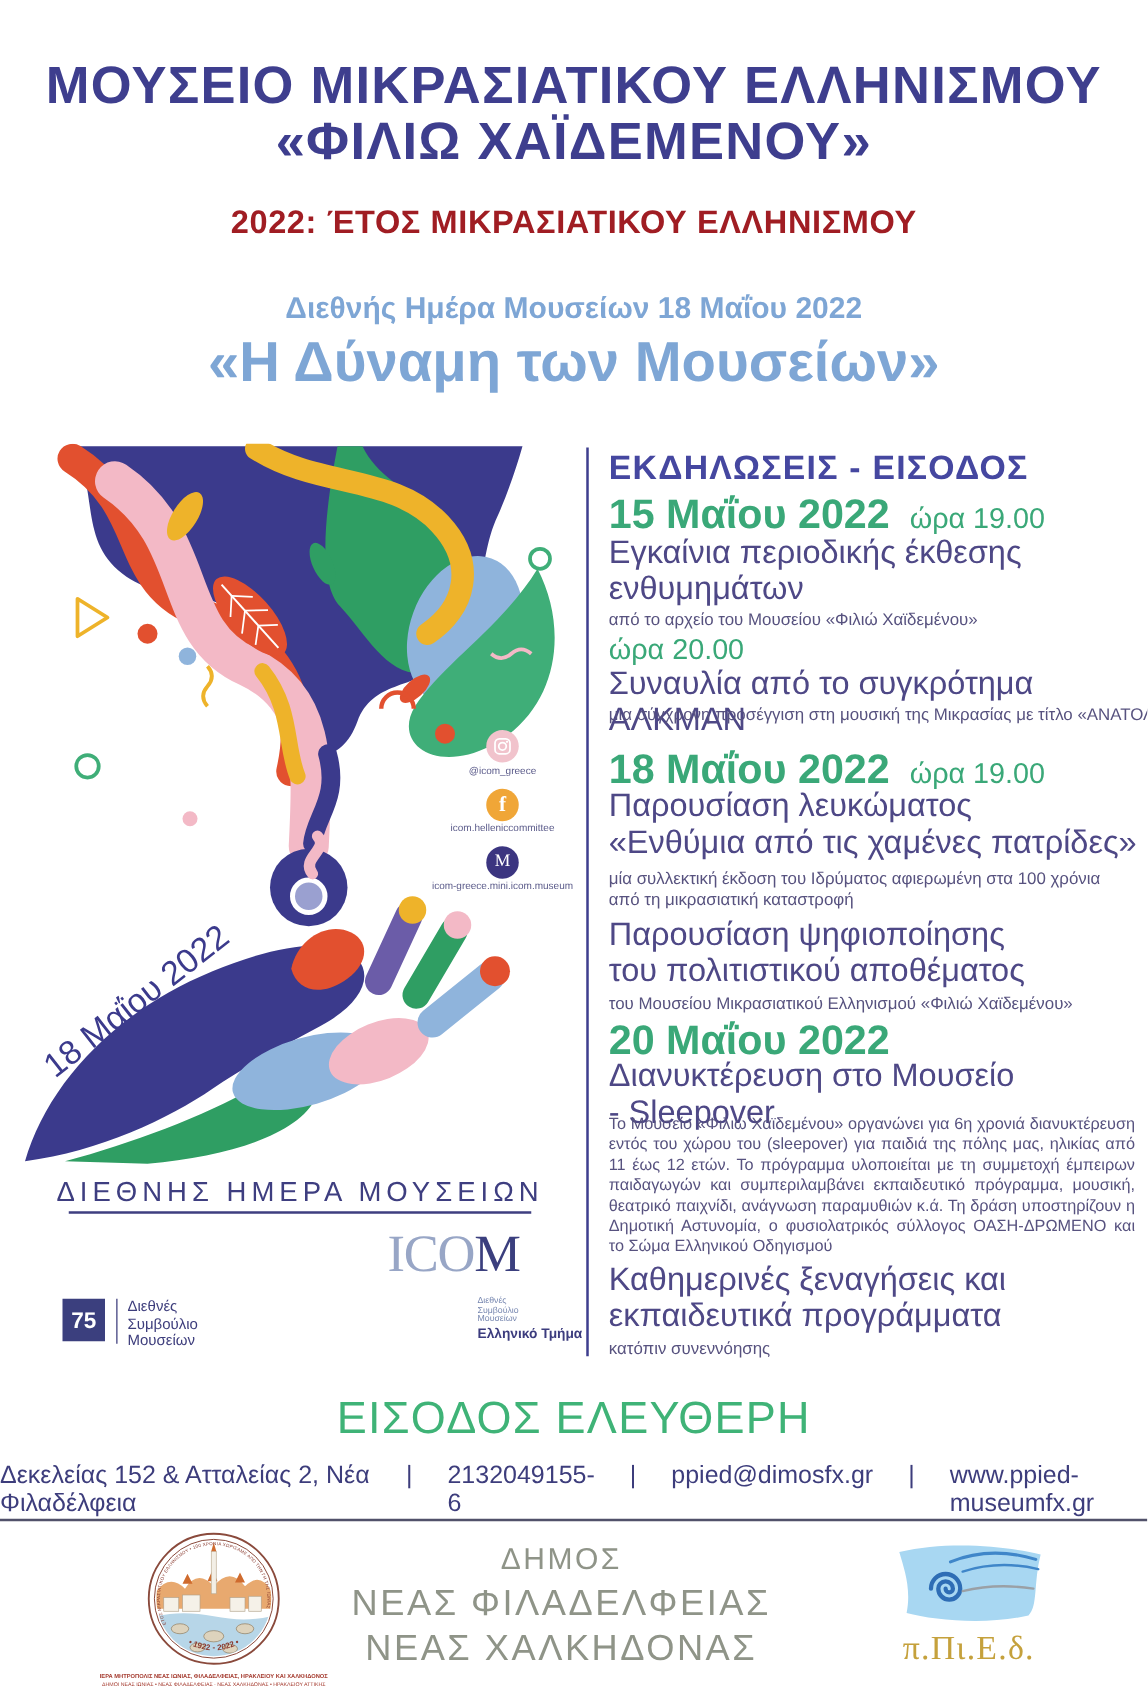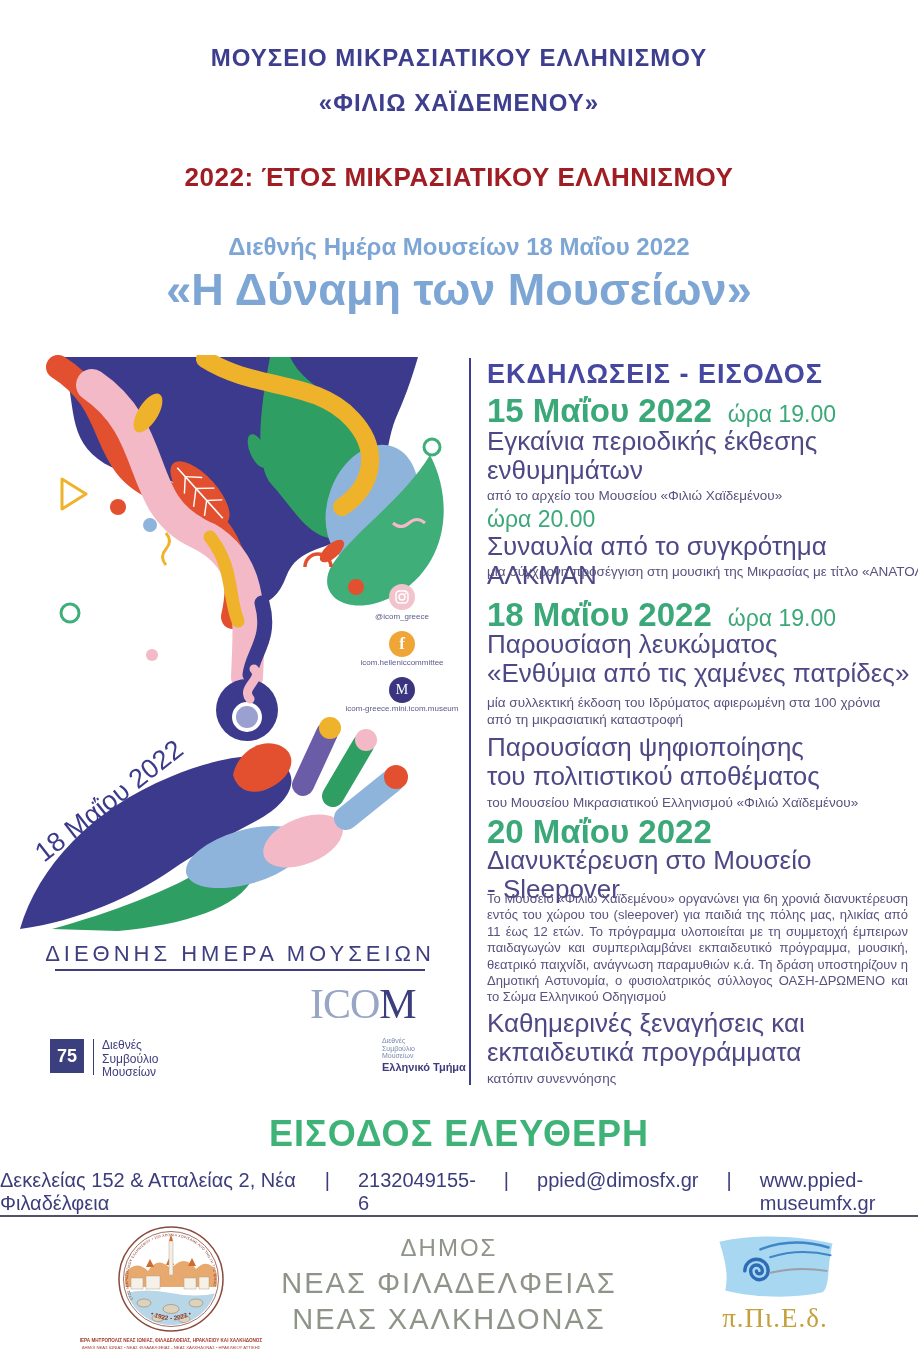--- a/index.html
+++ b/index.html
@@ -1,21 +1,21 @@
 <!DOCTYPE html>
 <html><head>
 <meta charset="utf-8">
 <style>
   html,body{margin:0;padding:0;background:#ffffff;font-family:"Liberation Sans",sans-serif;}
   .page{position:relative;width:918px;height:1353px;background:#fff;overflow:hidden;}
   .abs{position:absolute;}
   .ctr{left:0;width:918px;text-align:center;}
 
   
-  .museum-title{font-size:24px;font-weight:bold;color:#3e3e8e;letter-spacing:1px;}
+  .museum-title{font-size:42px;font-weight:bold;color:#3e3e8e;letter-spacing:1px;}
   .year-line{font-size:26px;font-weight:bold;color:#a01d23;letter-spacing:0.5px;}
   .imd-line{font-size:24px;font-weight:bold;color:#7ea6d5;}
   .theme-line{font-size:45px;font-weight:600;color:#7ea6d5;}
 
   
   .ev-head{font-size:27px;font-weight:bold;color:#4547a0;letter-spacing:1px;}
   .ev-date-row{display:flex;align-items:baseline;gap:16px;}
   .ev-date{font-size:33px;font-weight:bold;color:#3aa878;}
   .ev-time{font-size:23px;color:#3aa878;}
   .ev-title{font-size:26px;font-weight:500;color:#4e4886;line-height:29px;}
@@ -35,21 +35,21 @@
   .imd-theme-serif{font-family:"Liberation Serif",serif;font-size:34px;font-weight:bold;color:#3a3a7c;}
   .hline{height:2px;background:#3e3e80;}
   .icom75-box{width:34px;height:34px;background:#3b3f7e;color:#fff;display:flex;align-items:center;justify-content:center;font-size:18px;font-weight:bold;}
   .icom75-text{font-size:12px;line-height:13.5px;color:#3d3d7c;}
   .icom-wordmark{font-family:"Liberation Serif",serif;font-size:42px;letter-spacing:-1px;color:#98a6c6;}
   .icom-wordmark .m-dark{color:#3b3f7e;}
   .icom-small{font-size:7px;line-height:7.5px;color:#7787b0;}
   .icom-bold{font-size:11px;font-weight:bold;color:#3c3c7e;}
 
   
-  .free-entry{font-size:36px;font-weight:bold;color:#3fb377;letter-spacing:1px;}
+  .free-entry{font-size:36px;font-weight:normal;color:#3fb377;letter-spacing:1px;}
   .address-row{font-size:20px;color:#3d3d7c;display:flex;justify-content:center;gap:28px;}
   .muni{color:#8f9488;letter-spacing:2px;text-align:center;}
   .muni-l1{font-size:24px;line-height:34px;}
   .muni-l23{font-size:29px;line-height:36px;}
   .ppied-label{font-family:"Liberation Serif",serif;font-size:27px;font-weight:500;color:#c5a13c;text-align:center;letter-spacing:1px;}
 </style>
 </head>
 <body>
 
 <div class="page">

